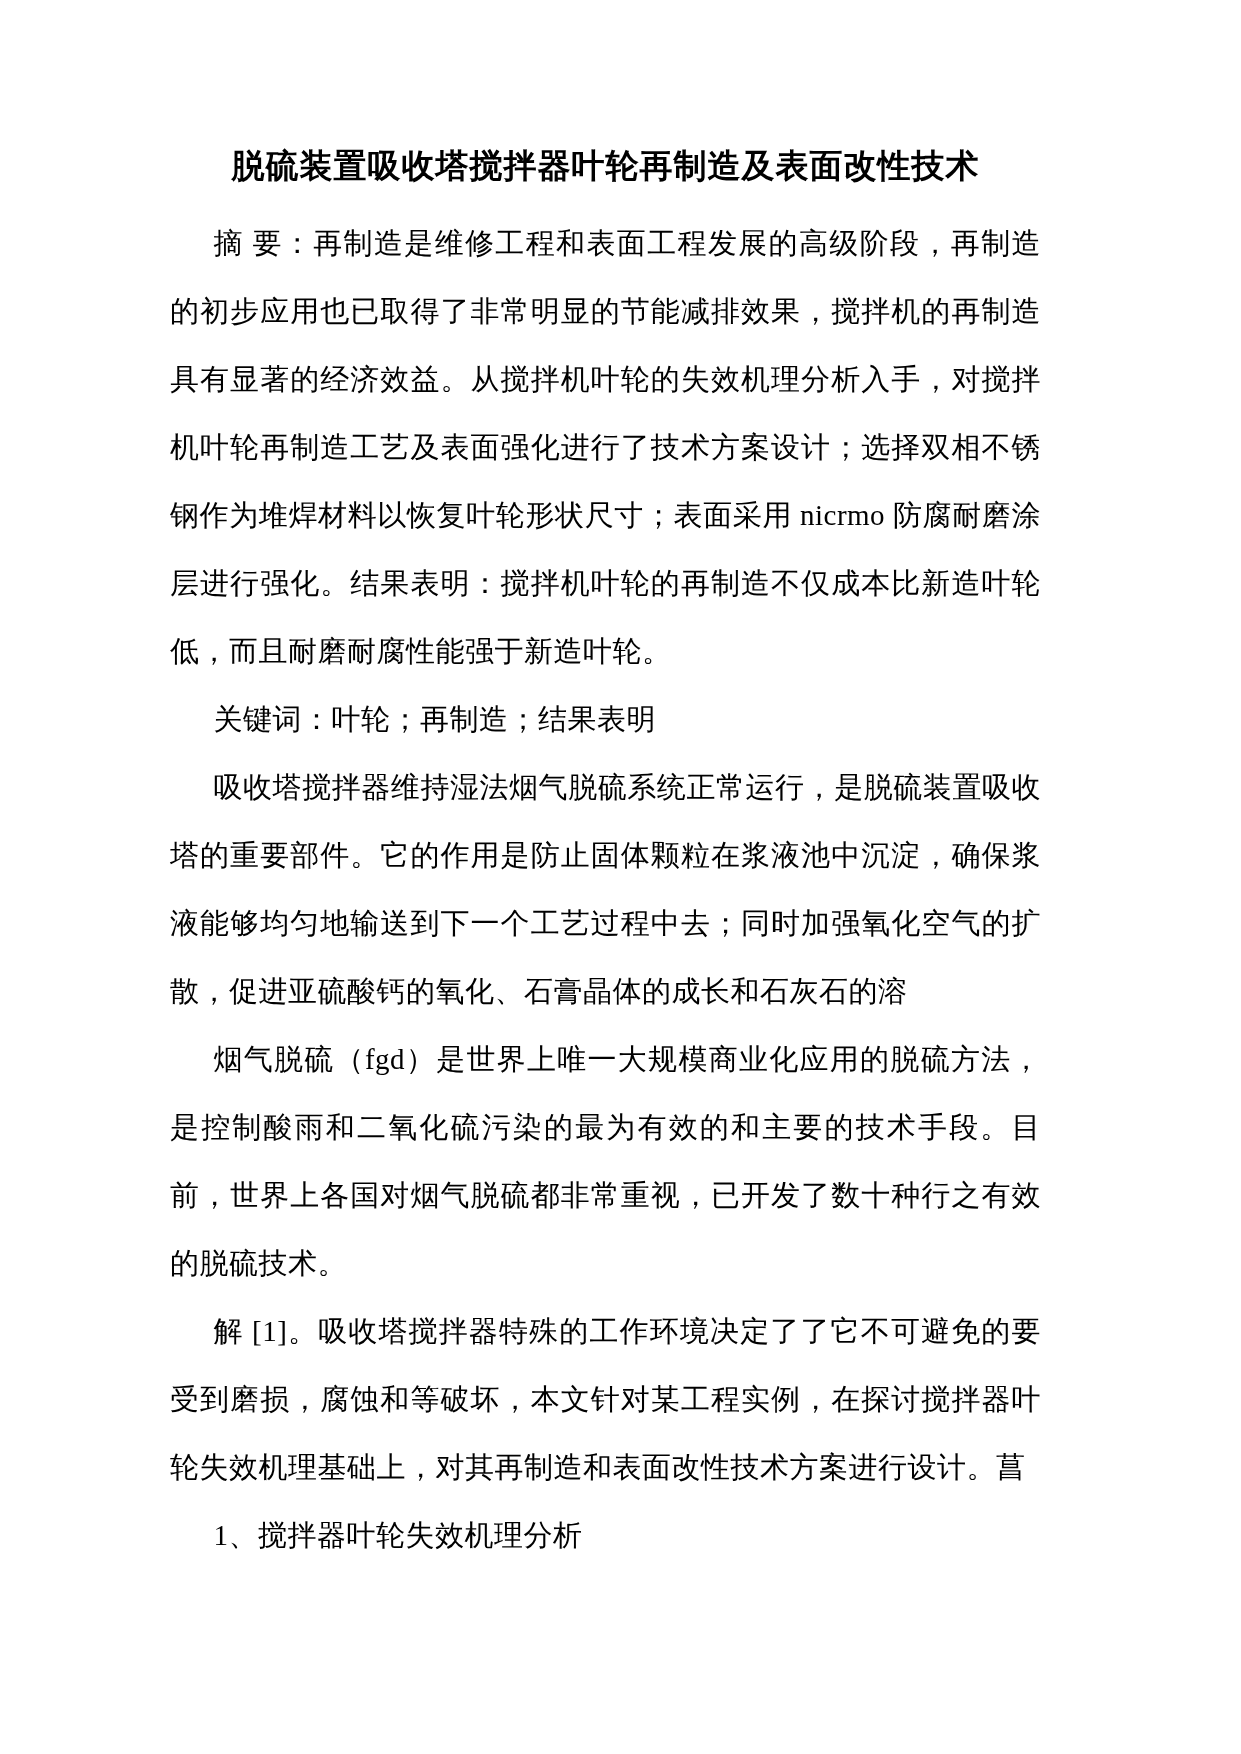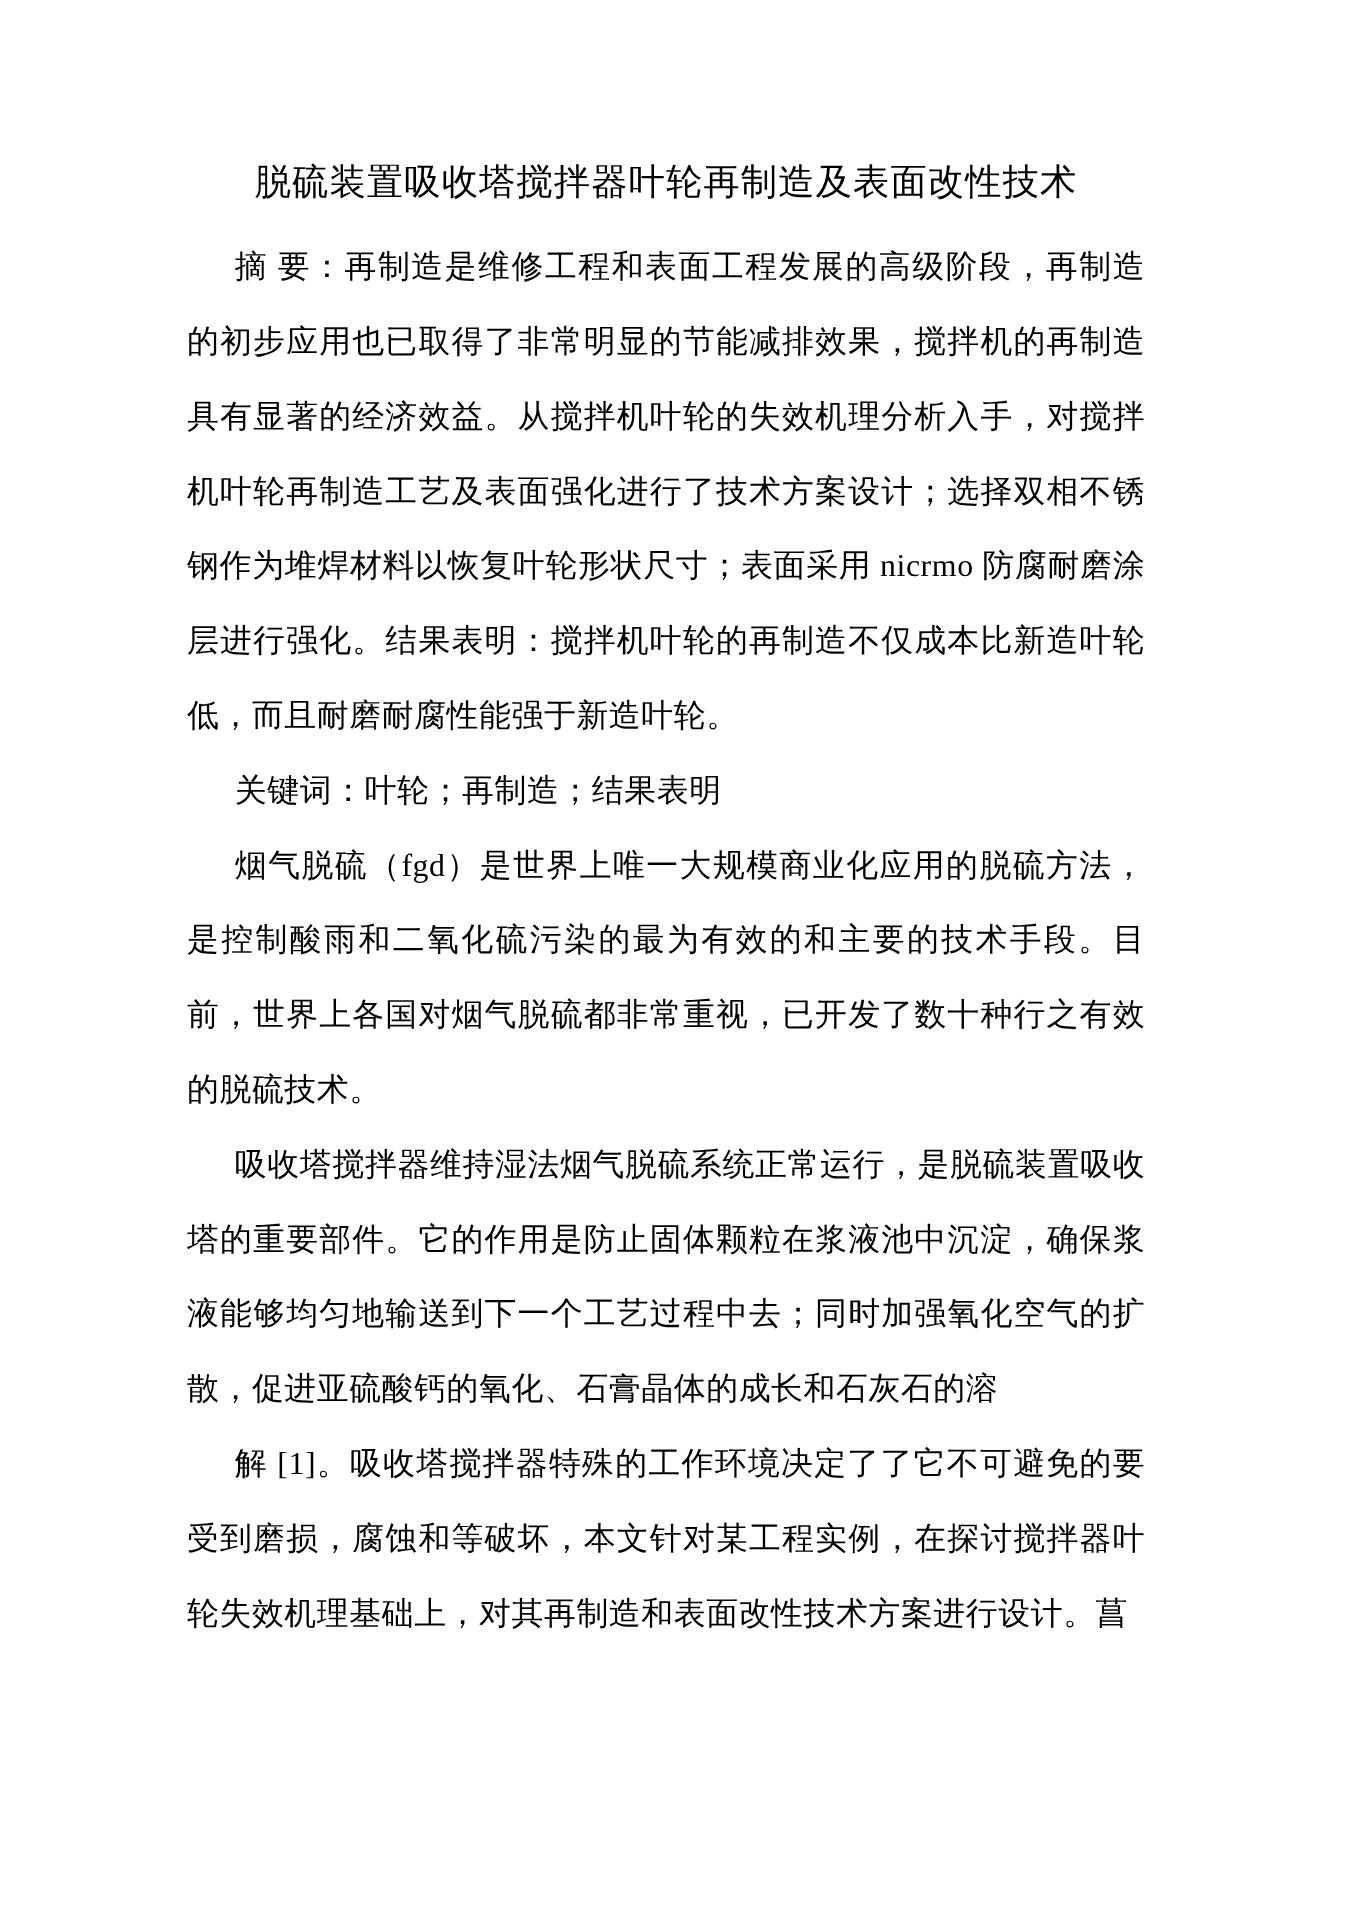--- a/index.html
+++ b/index.html
@@ -17,21 +17,21 @@
   .page {
     box-sizing: border-box;
     width: 1241px;
     height: 1754px;
     padding: 145px 200px 0 170px;
     background: #ffffff;
   }
   .doc-title {
     margin: 0 0 22px 0;
     font-size: 33px;
-    font-weight: normal;
+    font-weight: bold;
     line-height: 42px;
     text-align: center;
     letter-spacing: 1px;
   }
   .para {
     margin: 0;
     font-size: 29px;
     line-height: 68px;
     text-align: justify;
     text-indent: 1.5em;
@@ -43,19 +43,20 @@
 <body>
 
 <div class="page">
   <h1 class="doc-title">脱硫装置吸收塔搅拌器叶轮再制造及表面改性技术</h1>
 
   <p class="para">摘 要：再制造是维修工程和表面工程发展的高级阶段，再制造的初步应用也已取得了非常明显的节能减排效果，搅拌机的再制造具有显著的经济效益。从搅拌机叶轮的失效机理分析入手，对搅拌机叶轮再制造工艺及表面强化进行了技术方案设计；选择双相不锈钢作为堆焊材料以恢复叶轮形状尺寸；表面采用 nicrmo 防腐耐磨涂层进行强化。结果表明：搅拌机叶轮的再制造不仅成本比新造叶轮低，而且耐磨耐腐性能强于新造叶轮。</p>
 
   <p class="para">关键词：叶轮；再制造；结果表明</p>
 
 
+  <p class="para">吸收塔搅拌器维持湿法烟气脱硫系统正常运行，是脱硫装置吸收塔的重要部件。它的作用是防止固体颗粒在浆液池中沉淀，确保浆液能够均匀地输送到下一个工艺过程中去；同时加强氧化空气的扩散，促进亚硫酸钙的氧化、石膏晶体的成长和石灰石的溶</p>
+
   <p class="para">烟气脱硫（fgd）是世界上唯一大规模商业化应用的脱硫方法，是控制酸雨和二氧化硫污染的最为有效的和主要的技术手段。目前，世界上各国对烟气脱硫都非常重视，已开发了数十种行之有效的脱硫技术。</p>
-
-  <p class="para">吸收塔搅拌器维持湿法烟气脱硫系统正常运行，是脱硫装置吸收塔的重要部件。它的作用是防止固体颗粒在浆液池中沉淀，确保浆液能够均匀地输送到下一个工艺过程中去；同时加强氧化空气的扩散，促进亚硫酸钙的氧化、石膏晶体的成长和石灰石的溶</p>
 
   <p class="para">解 [1]。吸收塔搅拌器特殊的工作环境决定了了它不可避免的要受到磨损，腐蚀和等破坏，本文针对某工程实例，在探讨搅拌器叶轮失效机理基础上，对其再制造和表面改性技术方案进行设计。菖</p>
 
+  <p class="para">1、搅拌器叶轮失效机理分析</p>
 </div>
 
 </body></html>

